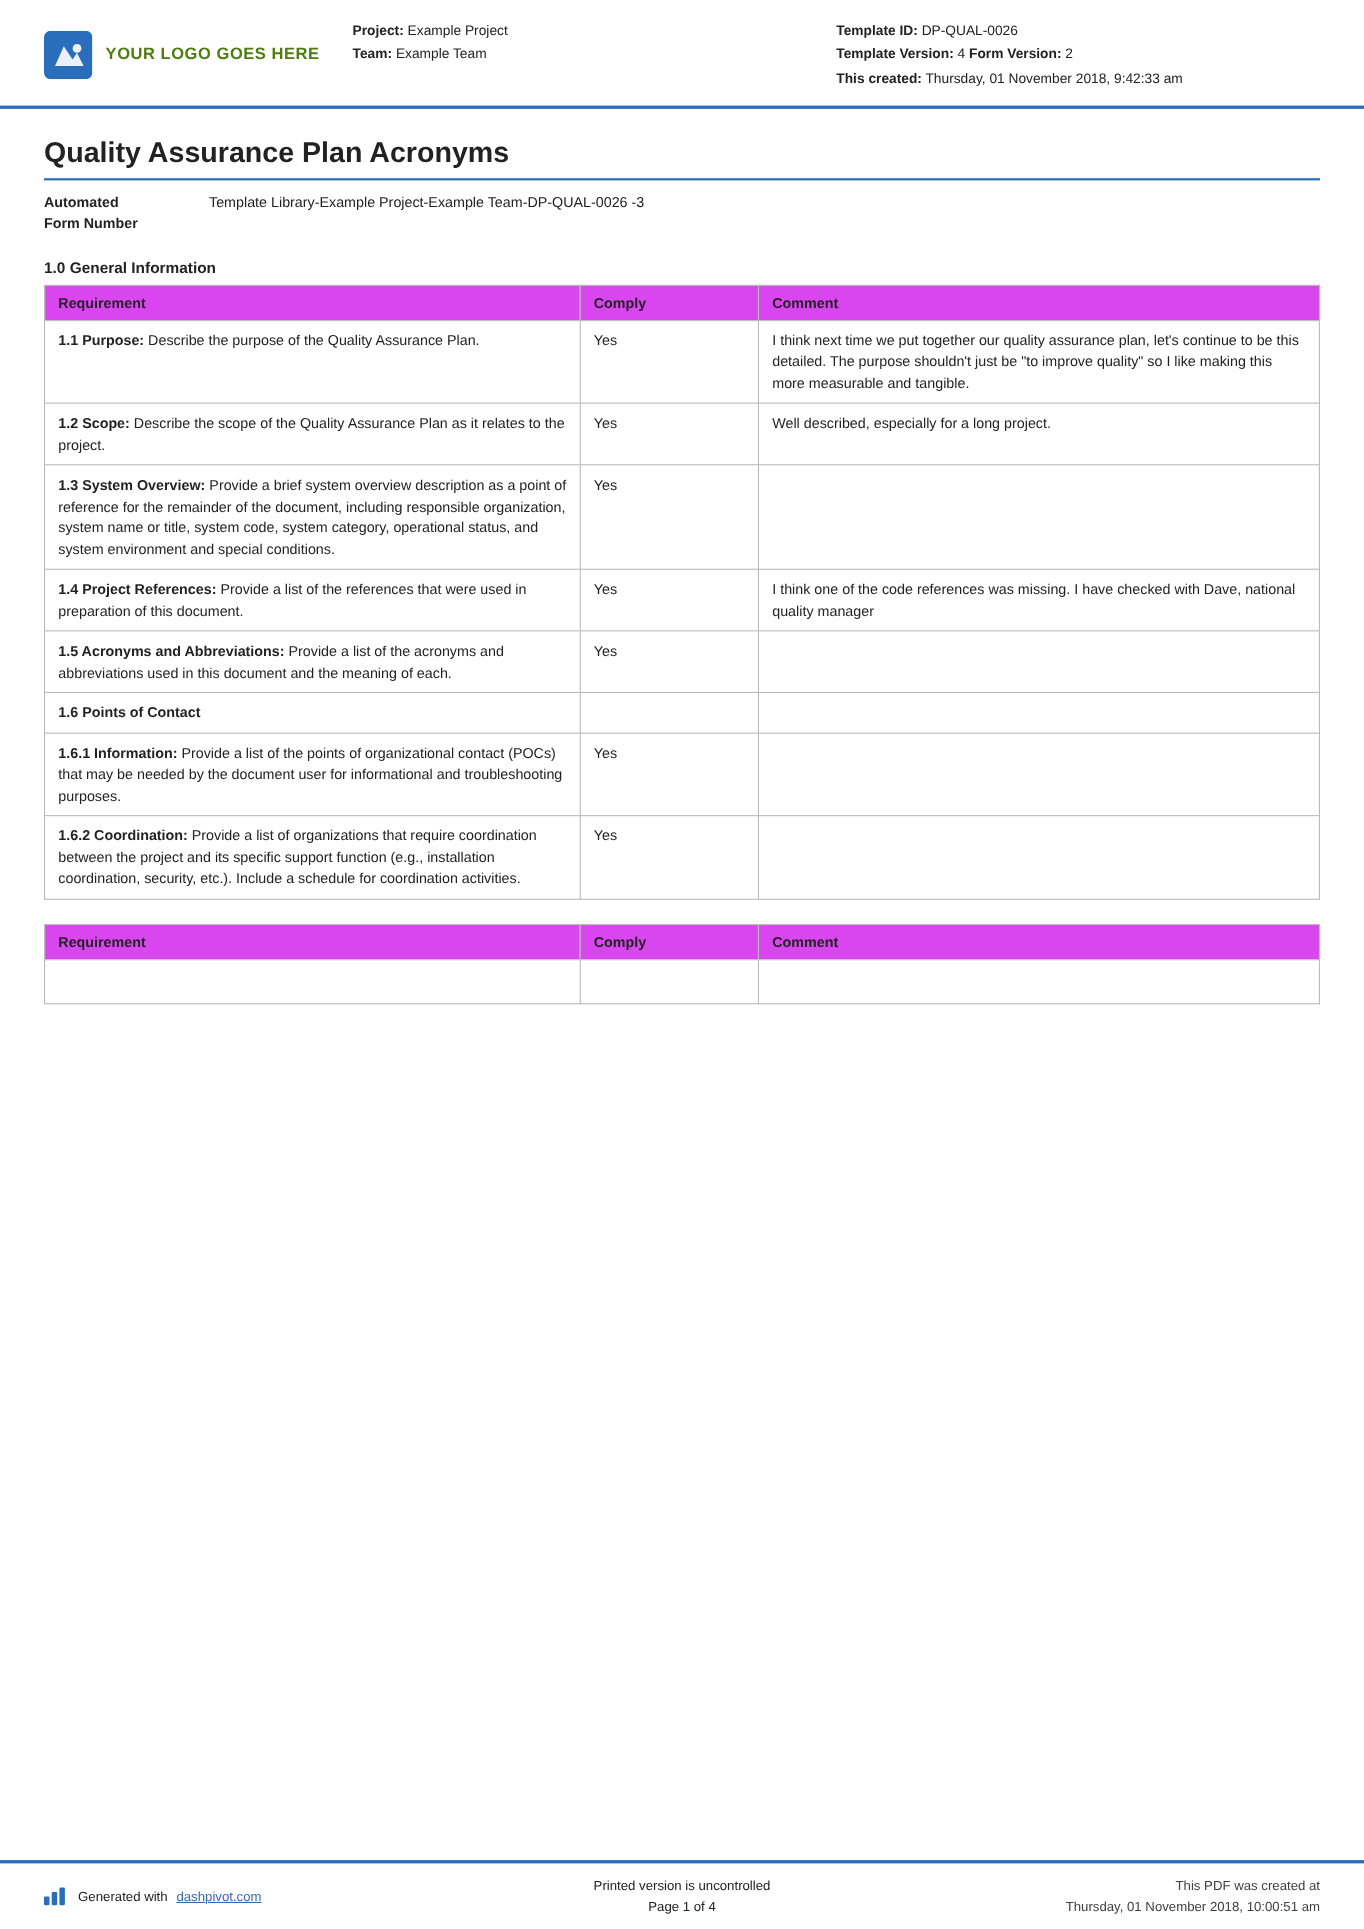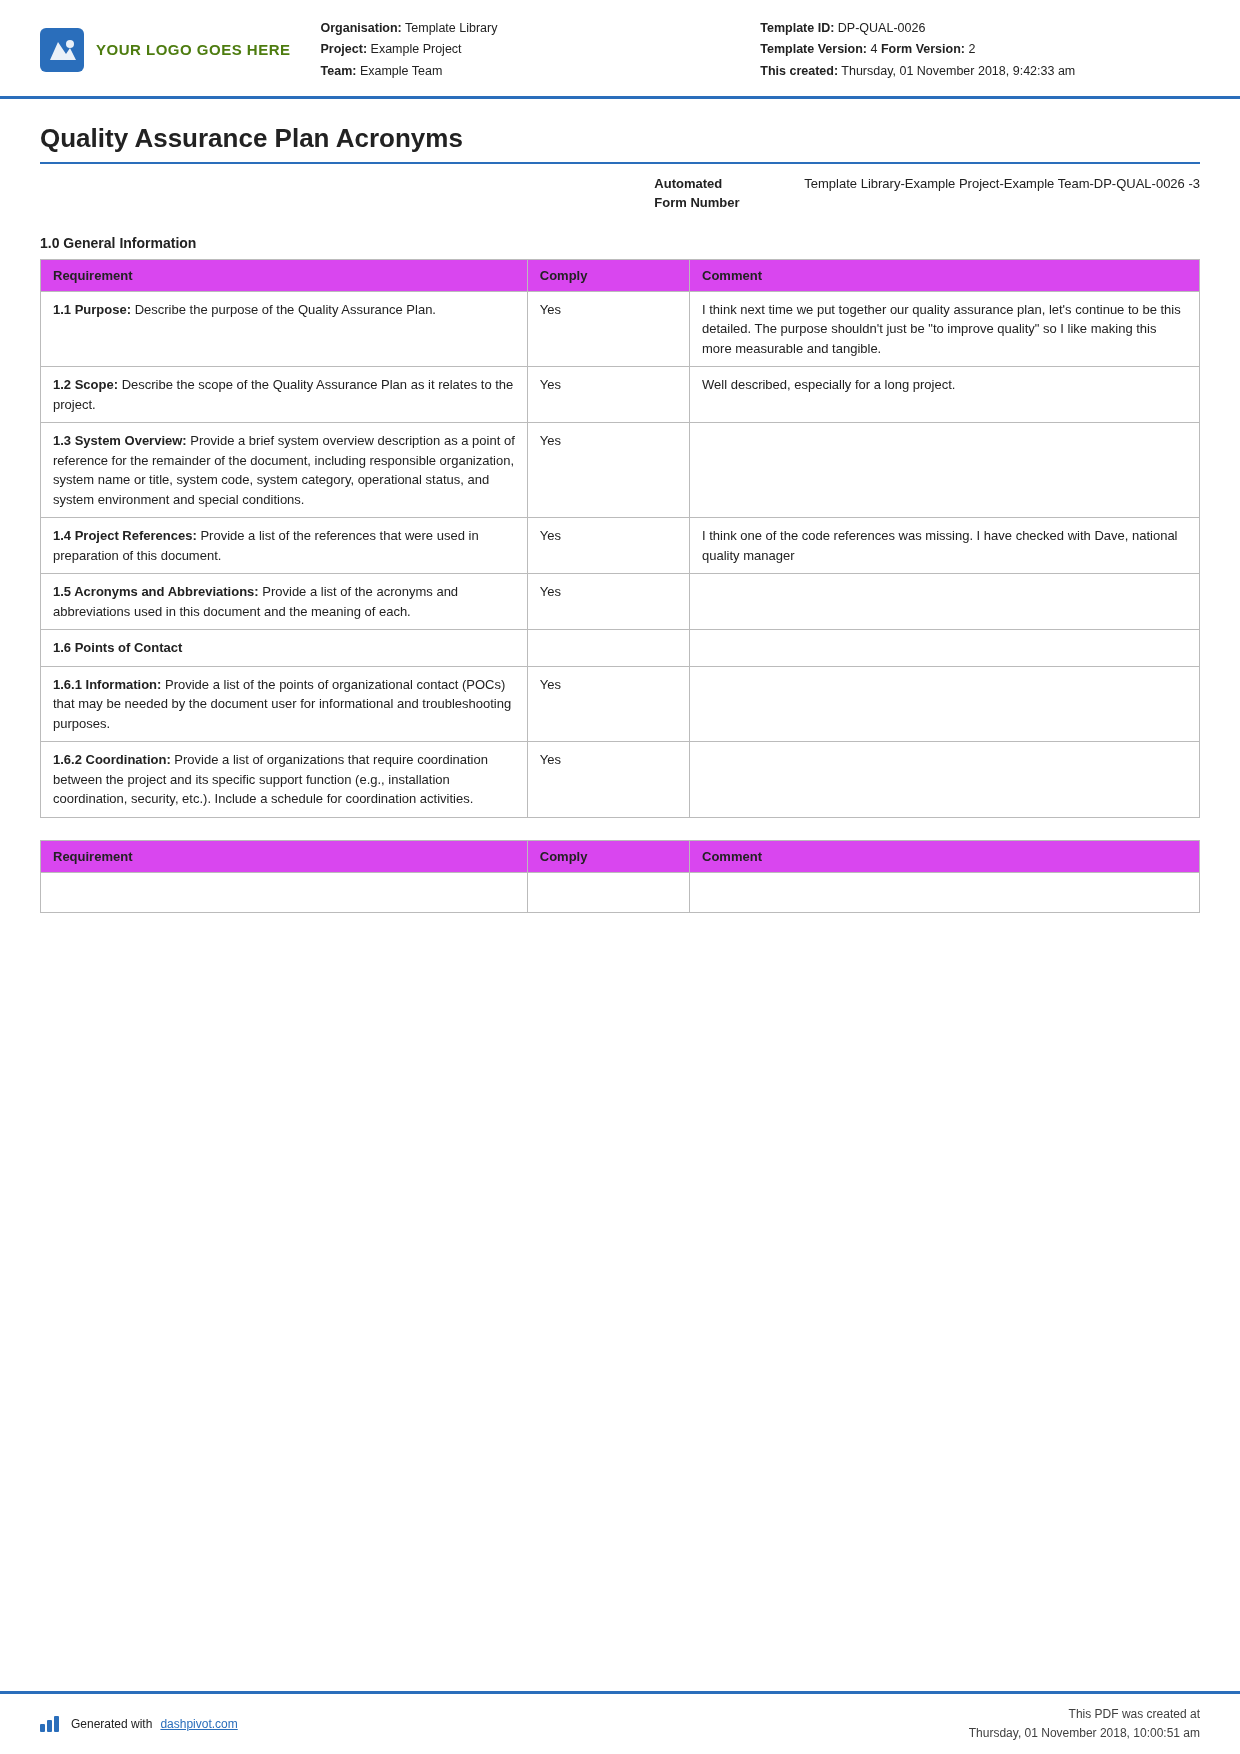--- a/index.html
+++ b/index.html
@@ -79,21 +79,20 @@
       border-bottom: 2px solid #2a6ebb;
       padding-bottom: 8px;
       margin-bottom: 10px;
     }
 
     .form-number-row {
       display: flex;
       align-items: flex-start;
       margin-bottom: 22px;
       gap: 0;
-      justify-content: flex-end;
     }
     .form-number-label {
       font-weight: bold;
       font-size: 13px;
       min-width: 150px;
       line-height: 1.5;
     }
     .form-number-value {
       font-size: 13px;
       line-height: 1.5;
@@ -189,24 +188,20 @@
 
       <svg class="logo-icon" viewBox="0 0 44 44" xmlns="http://www.w3.org/2000/svg">
         <rect width="44" height="44" rx="6" fill="#2a6ebb"></rect>
         <path d="M10 32 L18 14 L26 26 L30 20 L36 32 Z" fill="white" opacity="0.9"></path>
         <circle cx="30" cy="16" r="4" fill="white" opacity="0.9"></circle>
       </svg>
       <span class="logo-text">YOUR LOGO GOES HERE</span>
     </div>
     <div class="header-meta">
       <div class="header-meta-left">
-        <div>
-          <span class="label">Organisation:</span>
-          <span>Template Library</span>
-        </div>
         <div>
           <span class="label">Project:</span>
           <span>Example Project</span>
         </div>
         <div>
           <span class="label">Team:</span>
           <span>Example Team</span>
         </div>
       </div>
       <div class="header-meta-right">
@@ -314,19 +309,23 @@
   <div class="footer">
     <div class="footer-left">
       <span class="footer-logo-icon">
         <span class="bar" style="height:8px;"></span>
         <span class="bar" style="height:12px;"></span>
         <span class="bar" style="height:16px;"></span>
       </span>
       <span>Generated with </span>
       <a class="footer-link">dashpivot.com</a>
     </div>
+    <div class="footer-center">
+      <div>Printed version is uncontrolled</div>
+      <div>Page 1 of 4</div>
+    </div>
     <div class="footer-right">
       <div>This PDF was created at</div>
       <div>Thursday, 01 November 2018, 10:00:51 am</div>
     </div>
   </div>
 
 </div>
 
 </body></html>

